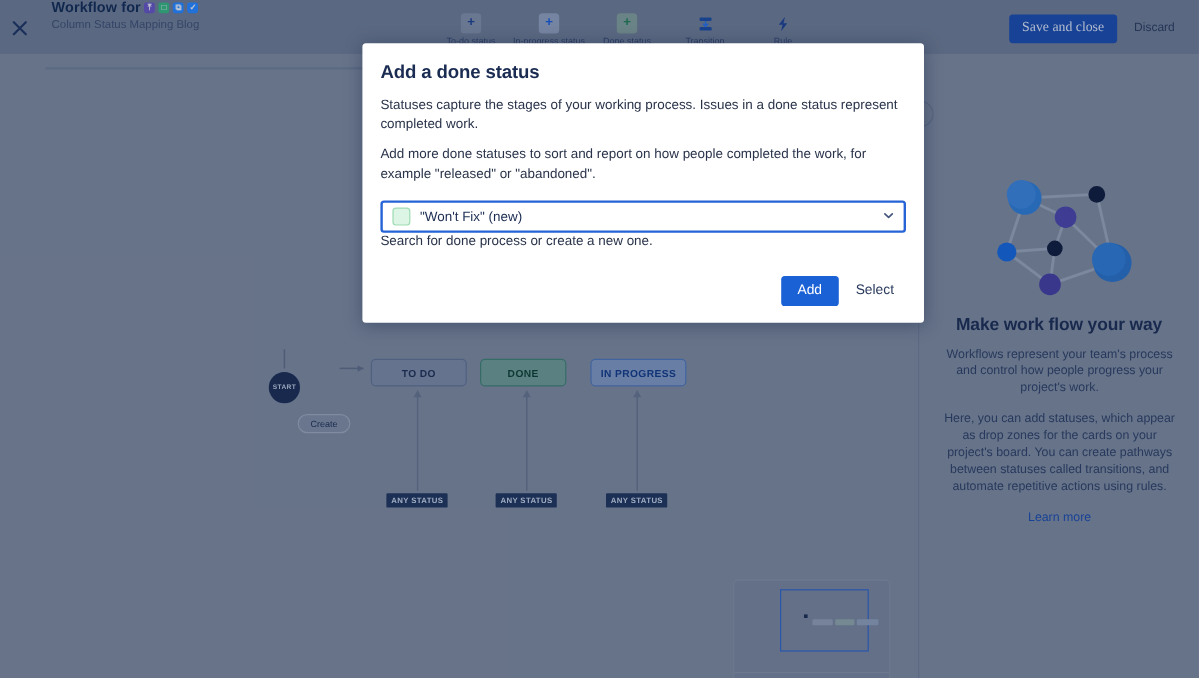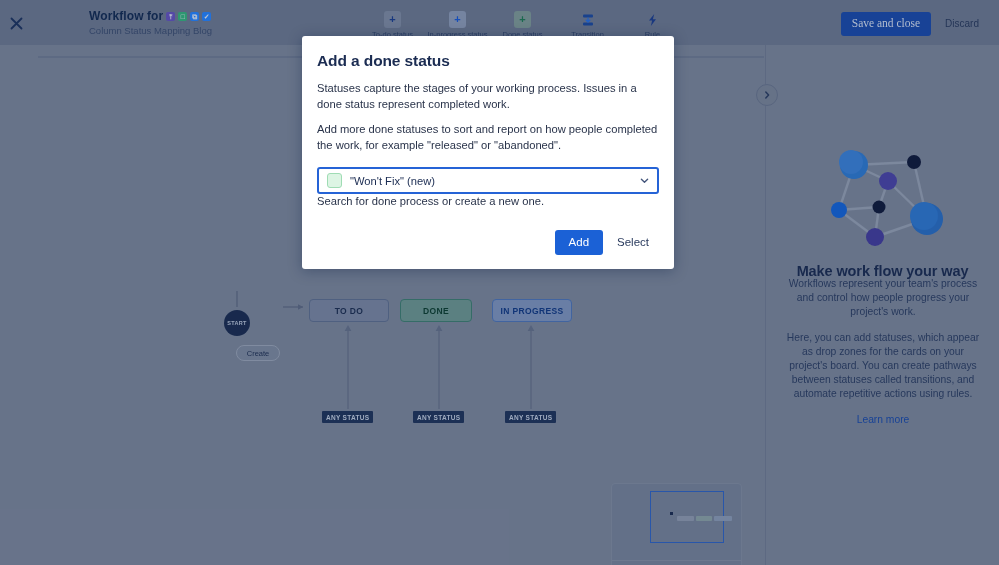--- a/index.html
+++ b/index.html
@@ -39,21 +39,21 @@
     display: flex; align-items: center; justify-content: center;
     color: #1d3461;
     font-size: 17px;
     line-height: 1;
     cursor: pointer;
   }
   .close-btn svg { display:block; }
 
   .title-wrap {
     position: absolute;
-    left: 43px; top: 10px; margin-left: 46px;
+    left: 43px; top: 0;
   }
   .wf-title {
     font-size: 12px;
     font-weight: bold;
     color: #132b53;
     line-height: 13px;
     letter-spacing: .1px;
     display: flex;
     align-items: center;
     gap: 3px;
@@ -195,21 +195,21 @@
     width: 26px; height: 26px;
     border-radius: 50%;
     background: #1b2d52;
     display: flex; align-items:center; justify-content:center;
     font-size: 5.5px; font-weight: bold; color: #b9c4d8;
     letter-spacing: .3px;
     cursor: pointer;
   }
   .create-pill {
     position: absolute;
-    left: 236px; top: 300px;
+    left: 248px; top: 300px;
     width: 42px; height: 14px;
     border-radius: 9px;
     background: #7e8aa0;
     border: 1px solid #9aa4b7;
     display:flex; align-items:center; justify-content:center;
     font-size: 7.5px; color: #213255;
     cursor: pointer;
   }
   .any-status {
     position: absolute;
@@ -307,21 +307,21 @@
     position: absolute;
     left: 0; top: 218px;
     width: 100%;
     font-size: 14.5px;
     font-weight: bold;
     color: #1b2c52;
     letter-spacing: -.1px;
   }
   .panel-body {
     position: absolute;
-    left: 17px; top: 232px;
+    left: 17px; top: 244px;
     width: 200px;
     color: #2d3f64;
     font-size: 10.3px;
     line-height: 14.2px;
   }
   .panel-body p { margin: 0 0 11px; }
   .panel-link {
     display: inline-block;
     color: #1b4bab;
     font-size: 10.3px;
@@ -332,21 +332,21 @@
   
   .scrim {
     position: absolute;
     inset: 0;
     background: rgba(12, 25, 54, 0.18);
     z-index: 20;
   }
   .modal {
     position: absolute;
     left: 302px; top: 36px;
-    width: 372px;
+    width: 468px;
     background: #ffffff;
     border-radius: 3px;
     box-shadow: 0 2px 14px rgba(9,30,66,.35);
     box-sizing: border-box;
     padding: 16px 15px 14px;
     z-index: 30;
   }
   .modal-title {
     font-size: 15.5px;
     font-weight: bold;

